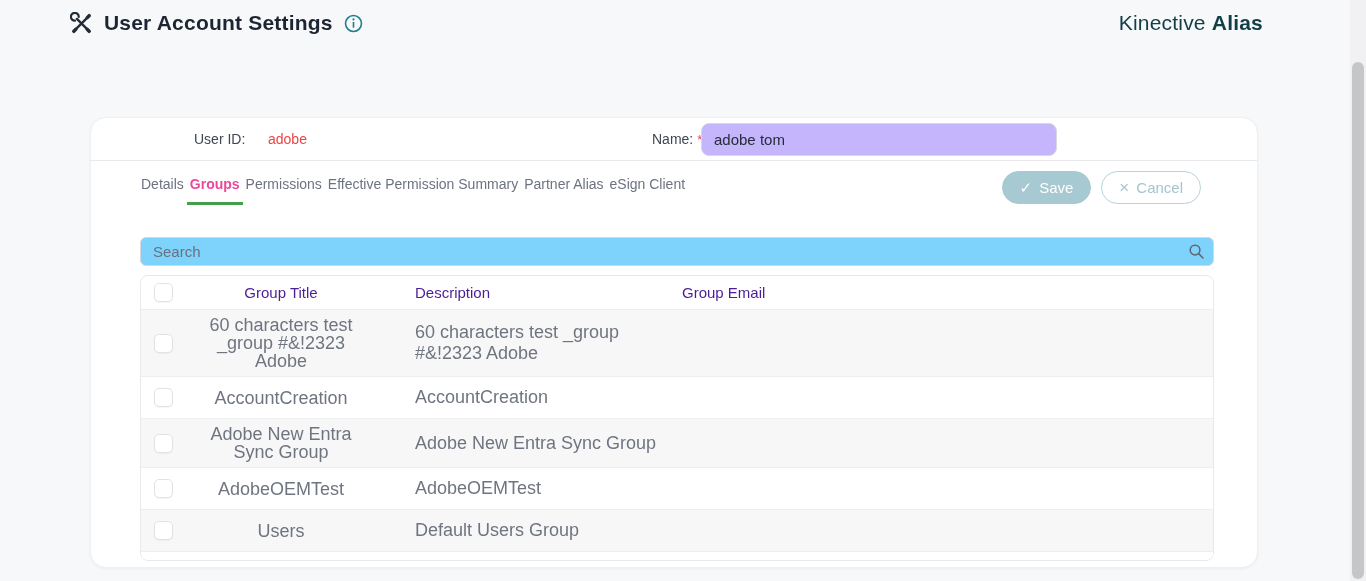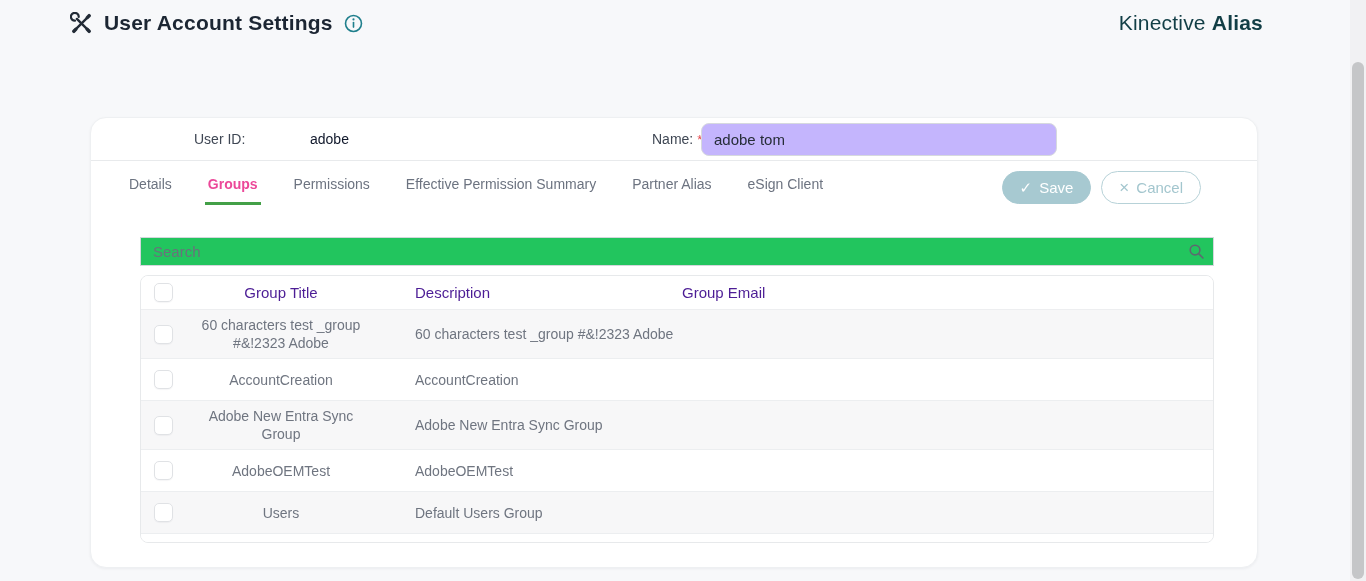--- a/index.html
+++ b/index.html
@@ -29,33 +29,33 @@
   .card {
     position:absolute; left:90px; top:117px; width:1168px; height:451px;
     background:#ffffff; border:1px solid #eef0f2; border-radius:16px;
     box-shadow:0 1px 3px rgba(16,24,40,.05);
   }
 
   
   .form-row { position:relative; height:43px; border-bottom:1px solid #e8eaec; }
   .lbl { position:absolute; top:13px; font-size:14px; color:#3f4754; }
   .lbl-userid { left:103px; }
-  .val-userid { position:absolute; left:177px; top:13px; font-size:14px; color:#0f172a;margin-left:42px; }
+  .val-userid { position:absolute; left:177px; top:13px; font-size:14px; color:#ef4444; }
   .lbl-name { left:529px;margin-left:32px; }
   .req { color:#e5484d; margin-left:4px; font-size:13px; }
   .name-input {
     position:absolute; left:610px; top:5px; width:356px; height:33px;
     border:1px solid #d6d9de; border-radius:8px; background:#c4b5fd;
     padding:0 12px; font-size:15px; color:#262d38;
     font-family:"Liberation Sans", sans-serif; outline:none;
   }
 
   
   .tabs-row { position:relative; }
-  .tabs { display:flex; gap:30px; margin-left:35px; }
+  .tabs { display:flex; margin-left:47px; }
   .tab {
     font-size:14px; color:#6c7380; padding:15px 3px 10px 3px;
     border-bottom:3px solid transparent; cursor:pointer; white-space:nowrap;
   }
   .tab.active { color:#ec4899; font-weight:700; border-bottom-color:#43a047; }
 
   
   .actions { position:absolute; top:53px; right:56px; display:flex; gap:10px; }
   .btn {
     height:33px; border-radius:17px; font-size:15px;
@@ -63,39 +63,39 @@
     font-family:"Liberation Sans", sans-serif; cursor:pointer;
   }
   .btn-save { background:#a7c9d1; border:1px solid #a7c9d1; color:#ffffff; }
   .btn-cancel { background:#ffffff; border:1.5px solid #b7d2d8; color:#a3c6ce; }
   .btn-glyph { font-size:15px; line-height:1; }
   .btn-cancel .btn-glyph { font-size:17px; }
 
   
   .search-wrap { position:absolute; left:49px; top:119px; width:1074px; height:29px; }
   .search-input {
-    width:100%; height:29px; border:1px solid #d4d7dc; border-radius:0;
-    background:#22c55e; padding:0 34px 0 12px; font-size:15px; color:#262d38;
+    width:100%; height:29px; border:1px solid #d4d7dc; border-radius:6px;
+    background:#7dd3fc; padding:0 34px 0 12px; font-size:15px; color:#262d38;
     font-family:"Liberation Sans", sans-serif; outline:none;
   }
   .search-input::placeholder { color:#6a717c; opacity:1; }
   .search-icon { position:absolute; right:9px; top:6px; cursor:pointer; display:flex; }
 
   
   .gtable {
     position:absolute; left:49px; top:157px; width:1074px;
     border:1px solid #e7e9eb; border-radius:8px; overflow:hidden; background:#fff;
   }
   .thead {
     display:flex; align-items:center; height:34px;
     color:#4c1d95; font-size:15px; border-bottom:1px solid #edeef0; background:#fff;
   }
   .trow {
     display:flex; align-items:center; min-height:42px;
-    font-size:14px; color:#6f7580; border-bottom:1px solid #eceef0; background:#fff;
+    font-size:18px; color:#6f7580; border-bottom:1px solid #eceef0; background:#fff;
   }
   .trow.stripe { background:#f7f7f8; }
   .c-check { width:40px; padding-left:13px; display:flex; align-items:center; }
   .c-title { width:200px; text-align:center; padding:6px 10px; line-height:18px; }
   .c-desc  { width:301px; padding-left:34px; }
   .c-email { flex:1; }
   .checkbox {
     width:19px; height:19px; background:#fff; border:1px solid #e0e2e5;
     border-radius:5px; box-shadow:0 1px 1px rgba(16,24,40,.04); cursor:pointer;
   }

